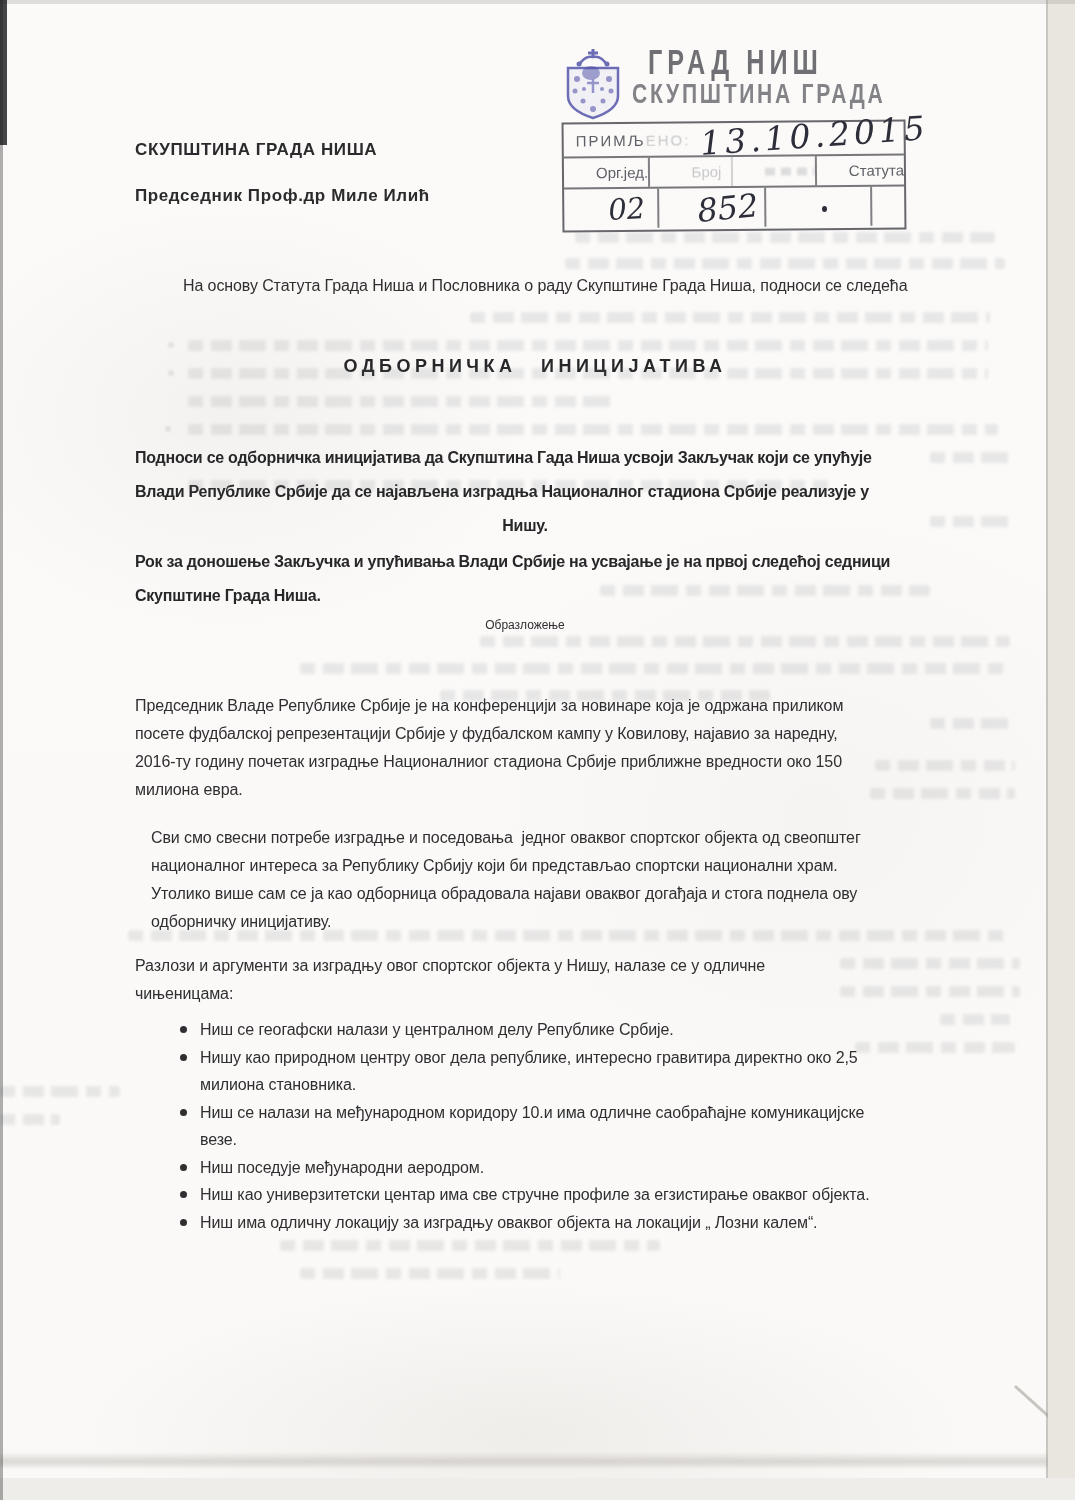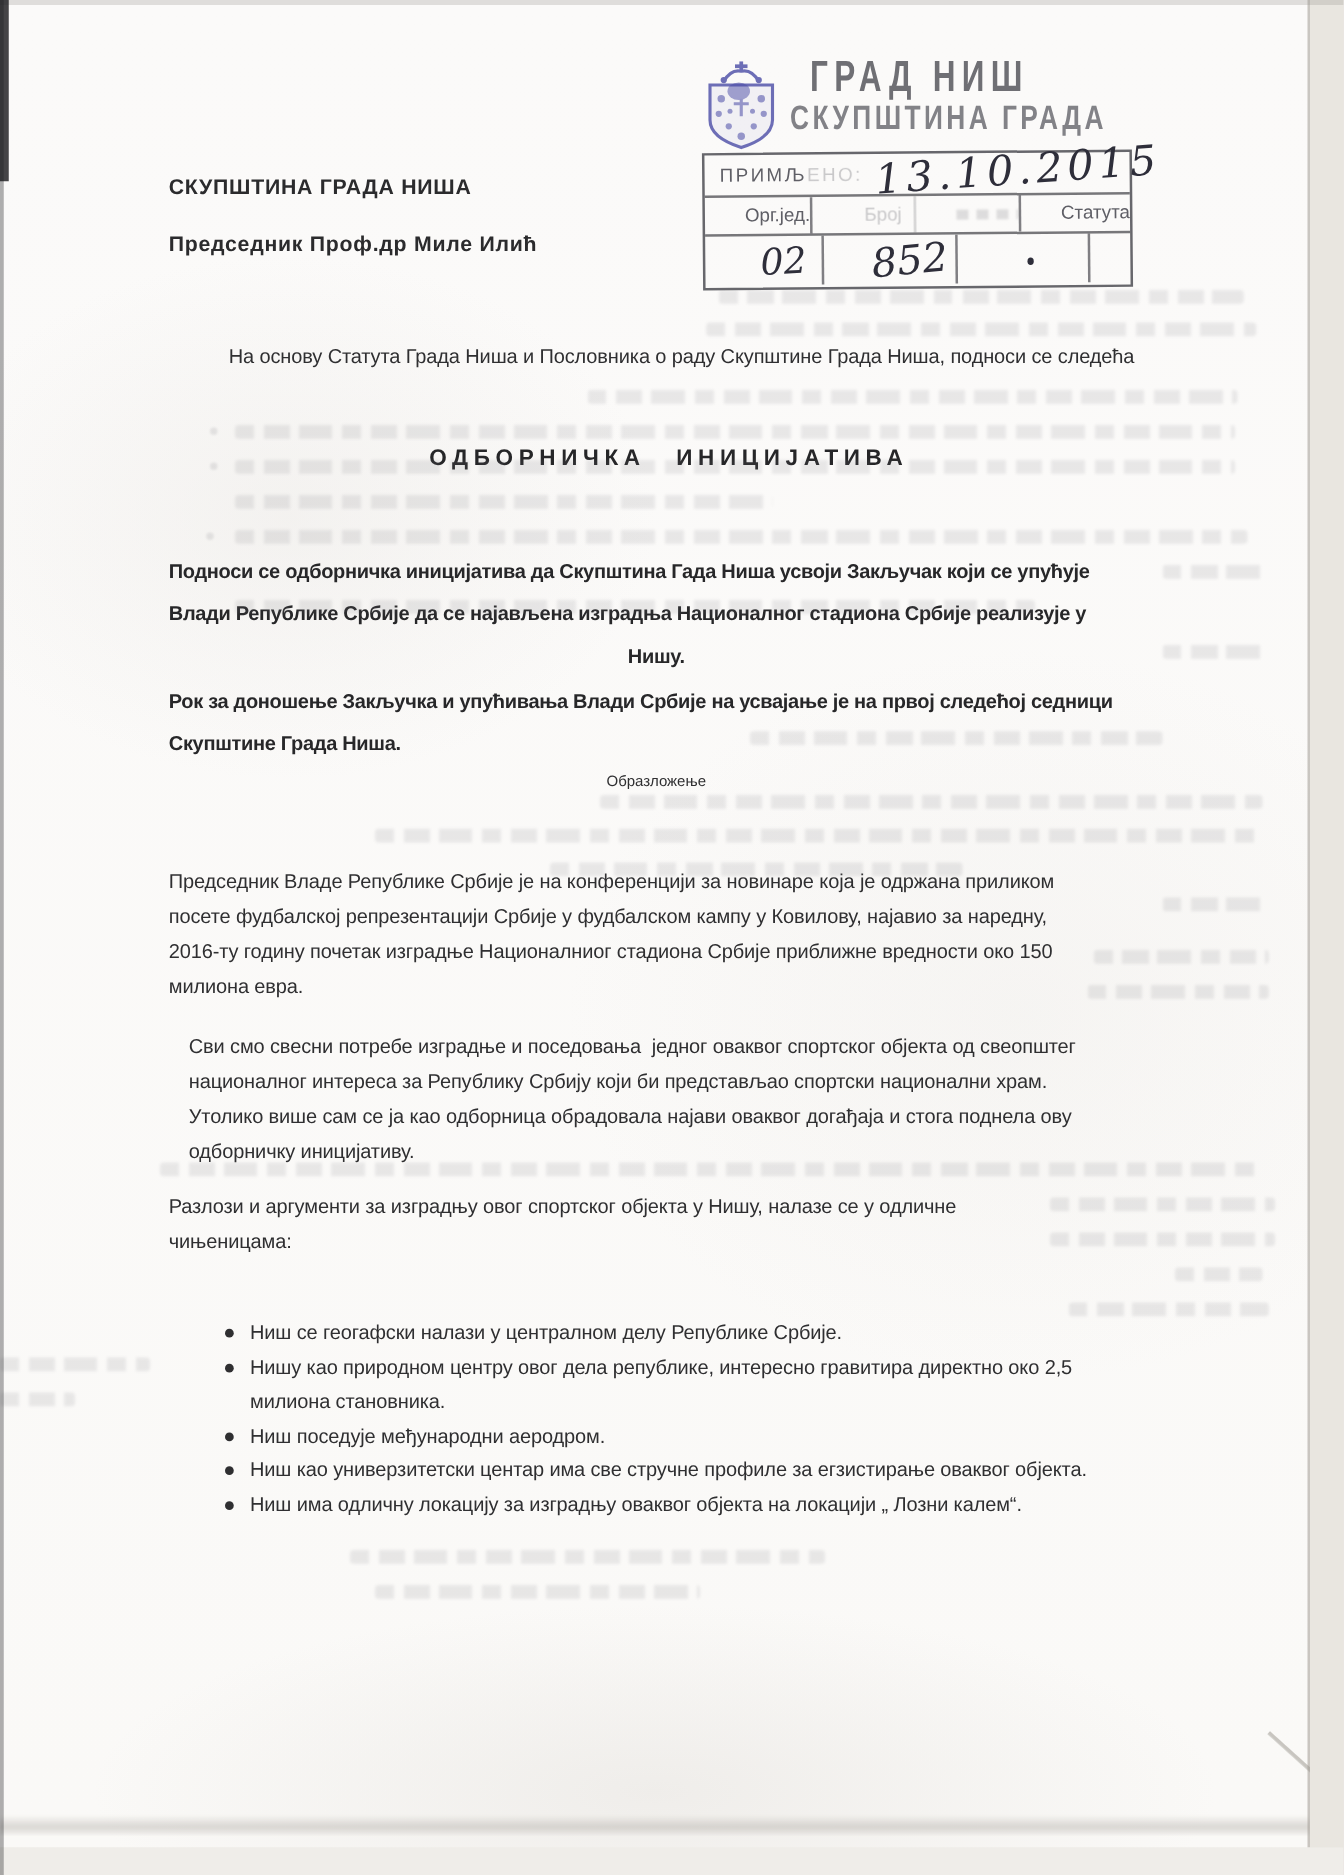--- a/index.html
+++ b/index.html
@@ -49,21 +49,21 @@
   .hand-date{position:absolute;left:700px;top:116px;font-size:33px;letter-spacing:4px;transform:rotate(-4deg);}
   .hand-02{font-size:29px;transform:rotate(-3deg);}
   .hand-852{font-size:32px;transform:rotate(-5deg);}
   .pen-dot{position:absolute;left:822px;top:206px;width:5px;height:6px;border-radius:50%;background:#2e2e3a;}
   .doc-title{font-size:18px;font-weight:bold;letter-spacing:4.5px;word-spacing:15px;color:#262628;
       text-align:center;width:800px;}
   .center{text-align:center;width:780px;}
   .expl{font-size:12px;text-align:center;width:780px;color:#2f2f31;}
   
   .bullets{position:absolute;left:135px;top:1016px;width:800px;font-size:16px;line-height:27.5px;
-      letter-spacing:-.1px;color:#2f2f31;margin-top:37px;}
+      letter-spacing:-.1px;color:#2f2f31;}
   .bullet-row{display:flex;align-items:flex-start;}
   .dot{width:7px;height:7px;border-radius:50%;background:#2f2f31;margin:10px 0 0 45px;flex:none;}
   .bullet-text{margin-left:13px;}
   
   .bleed{position:absolute;height:11px;border-radius:3px;opacity:.13;filter:blur(1.4px);
       background:repeating-linear-gradient(90deg,#6f6f76 0 15px,transparent 15px 23px,#6f6f76 23px 44px,transparent 44px 51px,#6f6f76 51px 78px,transparent 78px 86px);}
   .bleed-dot{position:absolute;width:6px;height:6px;border-radius:50%;background:#6f6f76;opacity:.15;filter:blur(1px);}
   .crest{position:absolute;left:561px;top:49px;}
 </style>
 </head>
@@ -157,20 +157,25 @@
 
     <div class="bullets">
       <div class="bullet-row">
         <span class="dot"></span>
         <div class="bullet-text pre">Ниш се геогафски налази у централном делу Републике Србије.</div>
       </div>
       <div class="bullet-row">
         <span class="dot"></span>
         <div class="bullet-text pre">Нишу као природном центру овог дела републике, интересно гравитира директно око 2,5
 милиона становника.</div>
+      </div>
+      <div class="bullet-row">
+        <span class="dot"></span>
+        <div class="bullet-text pre">Ниш се налази на међународном коридору 10.и има одличне саобраћајне комуникацијске
+везе.</div>
       </div>
       <div class="bullet-row">
         <span class="dot"></span>
         <div class="bullet-text pre">Ниш поседује међународни аеродром.</div>
       </div>
       <div class="bullet-row">
         <span class="dot"></span>
         <div class="bullet-text pre">Ниш као универзитетски центар има све стручне профиле за егзистирање оваквог објекта.</div>
       </div>
       <div class="bullet-row">

